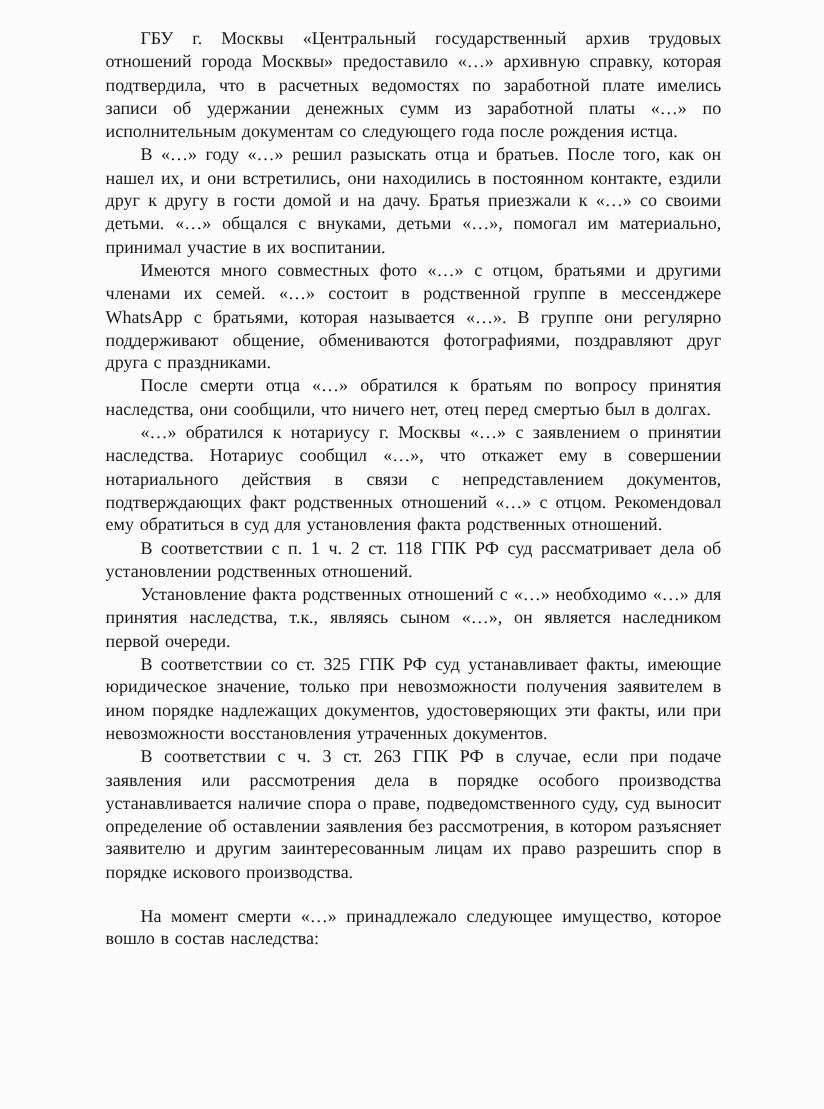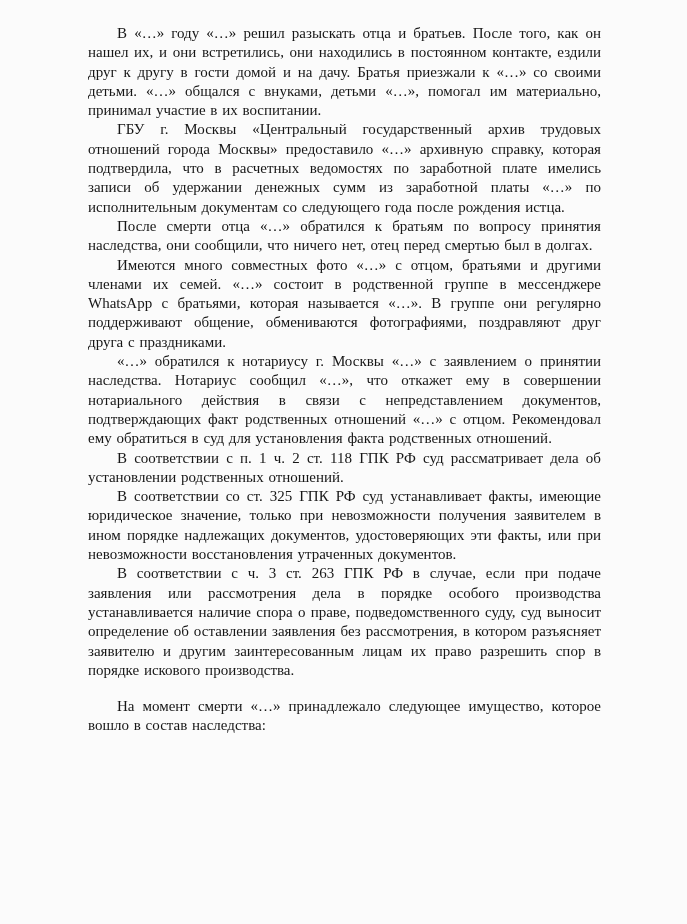--- a/index.html
+++ b/index.html
@@ -30,24 +30,25 @@
   }
   .page p.property-intro {
     margin-top: 17px;
   }
 </style>
 </head>
 <body>
 
 <div class="page">
   <div>
+      <p>ГБУ г. Москвы «Центральный государственный архив трудовых отношений города Москвы» предоставило «…» архивную справку, которая подтвердила, что в расчетных ведомостях по заработной плате имелись записи об удержании денежных сумм из заработной платы «…» по исполнительным документам со следующего года после рождения истца.</p>
       <p>В «…» году «…» решил разыскать отца и братьев. После того, как он нашел их, и они встретились, они находились в постоянном контакте, ездили друг к другу в гости домой и на дачу. Братья приезжали к «…» со своими детьми. «…» общался с внуками, детьми «…», помогал им материально, принимал участие в их воспитании.</p>
-      <p>ГБУ г. Москвы «Центральный государственный архив трудовых отношений города Москвы» предоставило «…» архивную справку, которая подтвердила, что в расчетных ведомостях по заработной плате имелись записи об удержании денежных сумм из заработной платы «…» по исполнительным документам со следующего года после рождения истца.</p>
+      <p>Имеются много совместных фото «…» с отцом, братьями и другими членами их семей. «…» состоит в родственной группе в мессенджере WhatsApp с братьями, которая называется «…». В группе они регулярно поддерживают общение, обмениваются фотографиями, поздравляют друг друга с праздниками.</p>
       <p>После смерти отца «…» обратился к братьям по вопросу принятия наследства, они сообщили, что ничего нет, отец перед смертью был в долгах.</p>
-      <p>Имеются много совместных фото «…» с отцом, братьями и другими членами их семей. «…» состоит в родственной группе в мессенджере WhatsApp с братьями, которая называется «…». В группе они регулярно поддерживают общение, обмениваются фотографиями, поздравляют друг друга с праздниками.</p>
       <p>«…» обратился к нотариусу г. Москвы «…» с заявлением о принятии наследства. Нотариус сообщил «…», что откажет ему в совершении нотариального действия в связи с непредставлением документов, подтверждающих факт родственных отношений «…» с отцом. Рекомендовал ему обратиться в суд для установления факта родственных отношений.</p>
       <p>В соответствии с п. 1 ч. 2 ст. 118 ГПК РФ суд рассматривает дела об установлении родственных отношений.</p>
+      <p>Установление факта родственных отношений с «…» необходимо «…» для принятия наследства, т.к., являясь сыном «…», он является наследником первой очереди.</p>
       <p>В соответствии со ст. 325 ГПК РФ суд устанавливает факты, имеющие юридическое значение, только при невозможности получения заявителем в ином порядке надлежащих документов, удостоверяющих эти факты, или при невозможности восстановления утраченных документов.</p>
       <p>В соответствии с ч. 3 ст. 263 ГПК РФ в случае, если при подаче заявления или рассмотрения дела в порядке особого производства устанавливается наличие спора о праве, подведомственного суду, суд выносит определение об оставлении заявления без рассмотрения, в котором разъясняет заявителю и другим заинтересованным лицам их право разрешить спор в порядке искового производства.</p>
     </div>
   <p class="property-intro">На момент смерти «…» принадлежало следующее имущество, которое вошло в состав наследства:</p>
 
 </div>
 
 </body></html>

